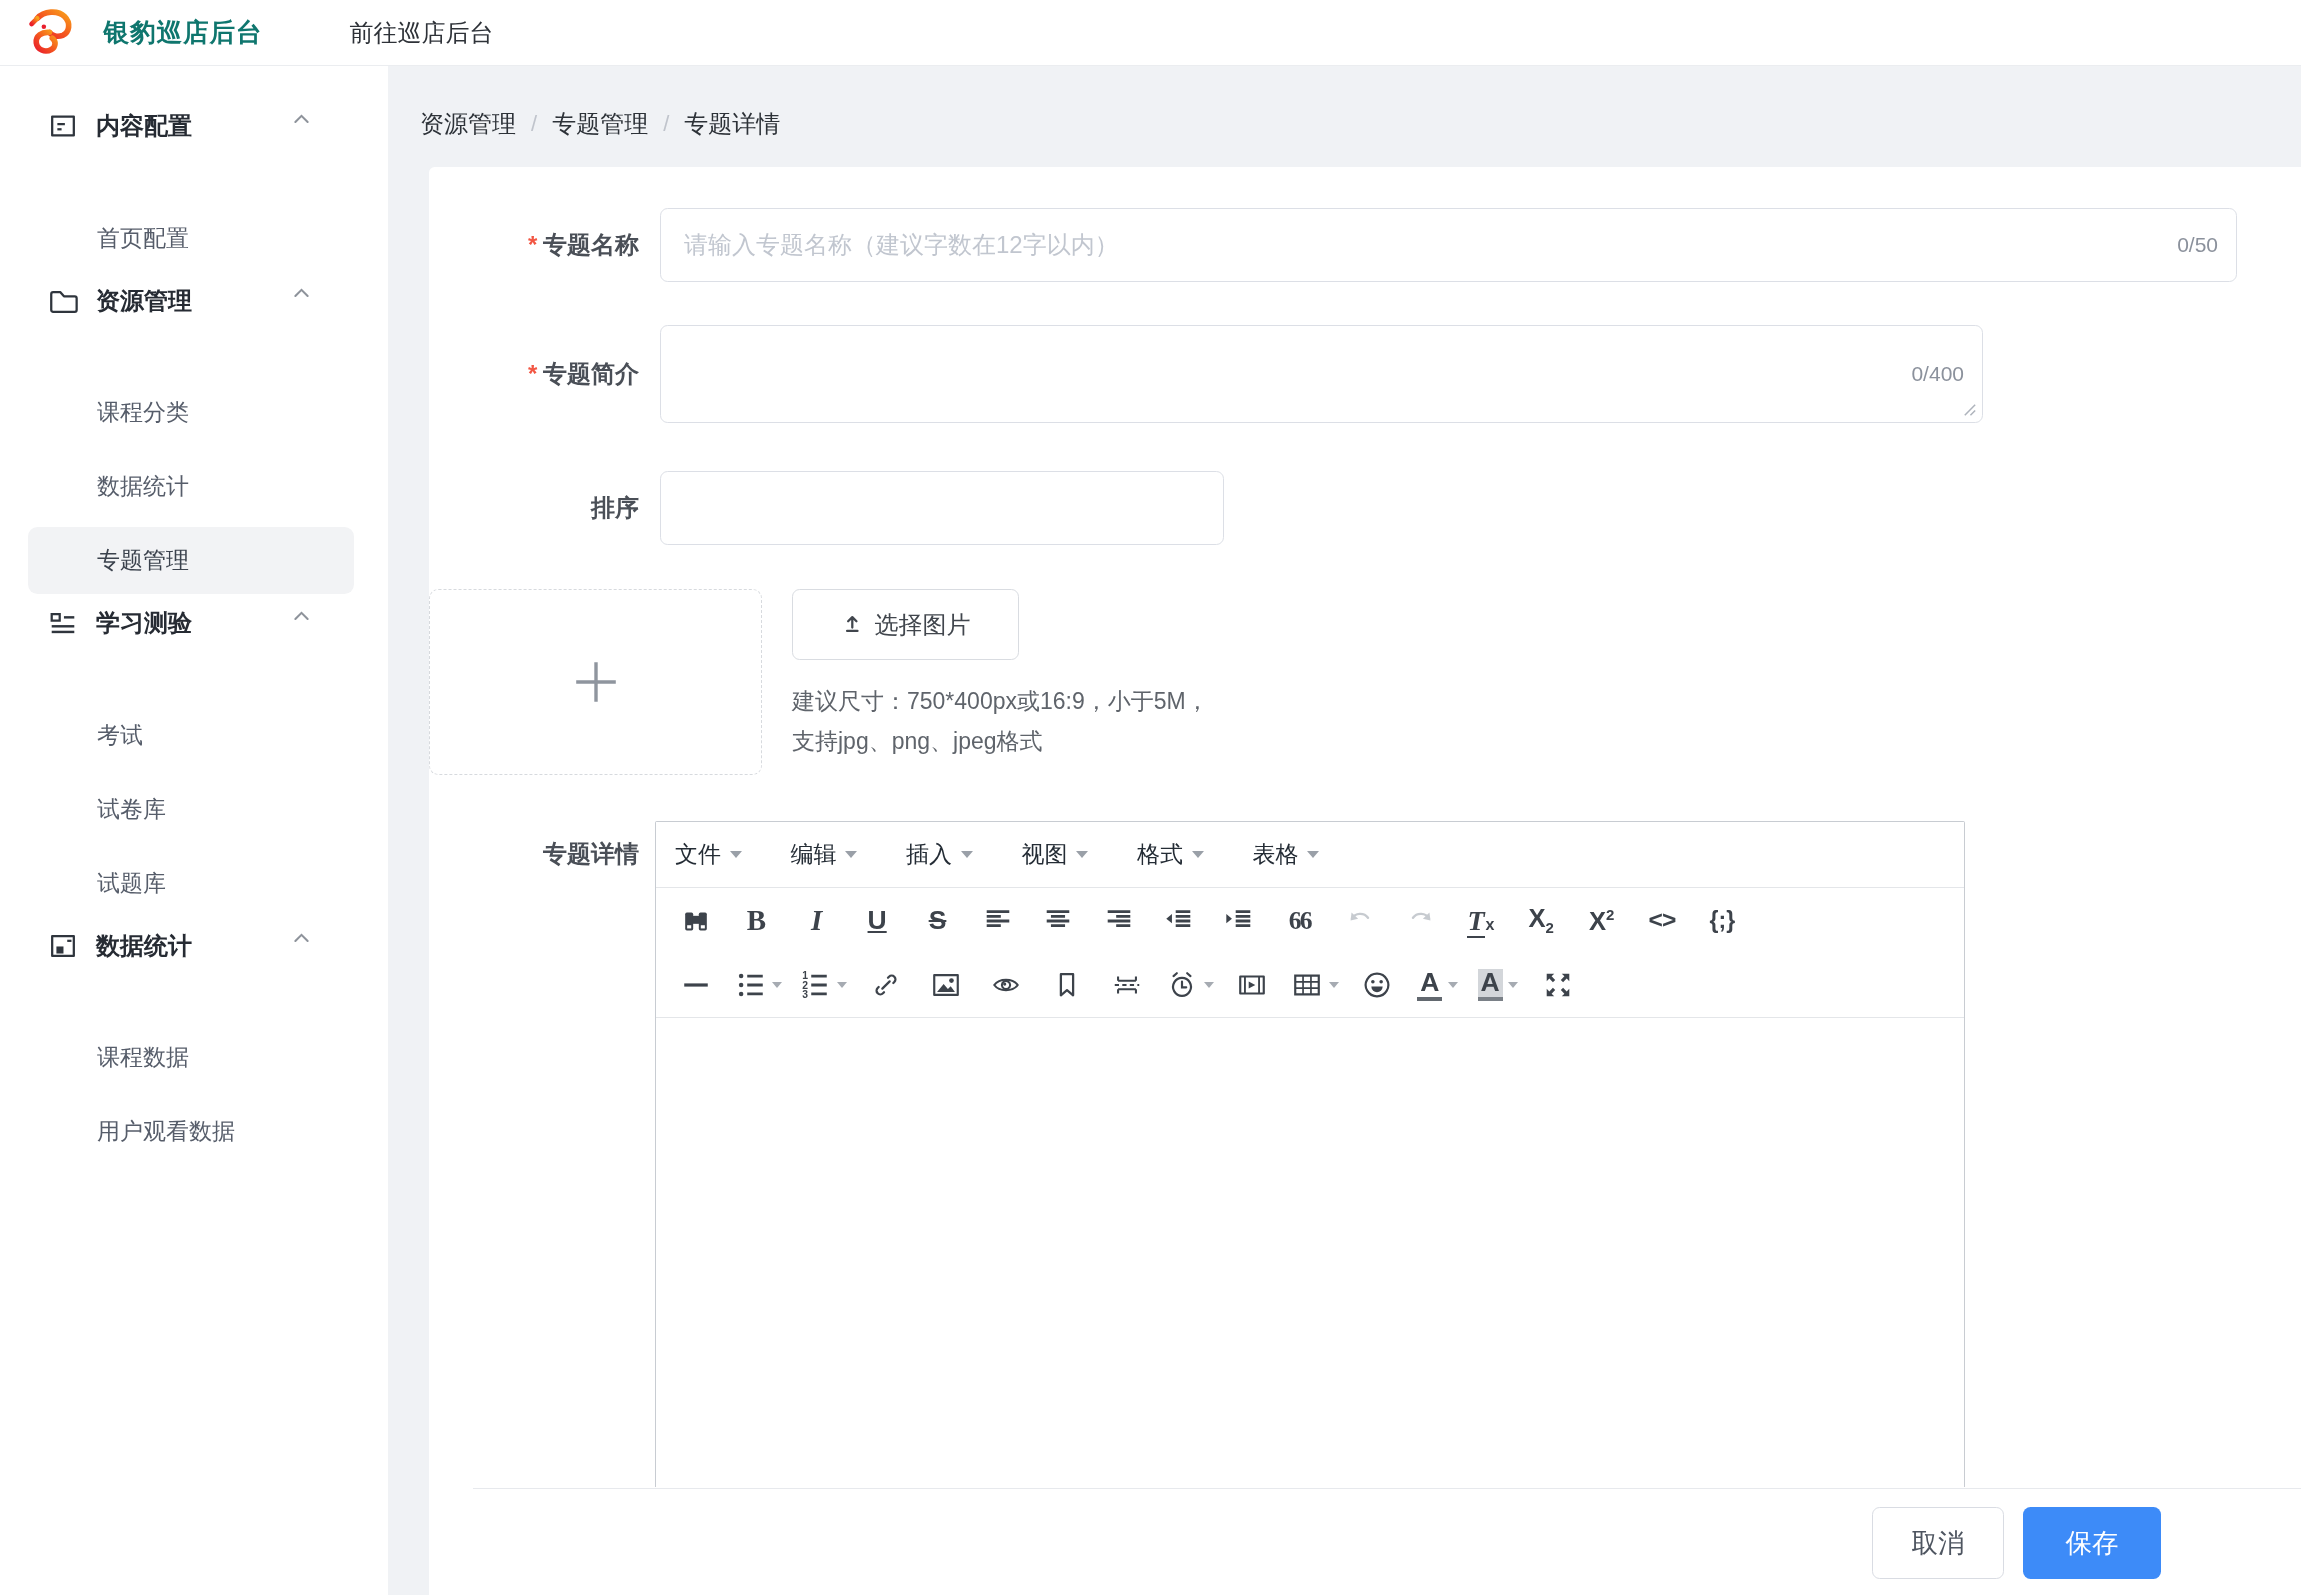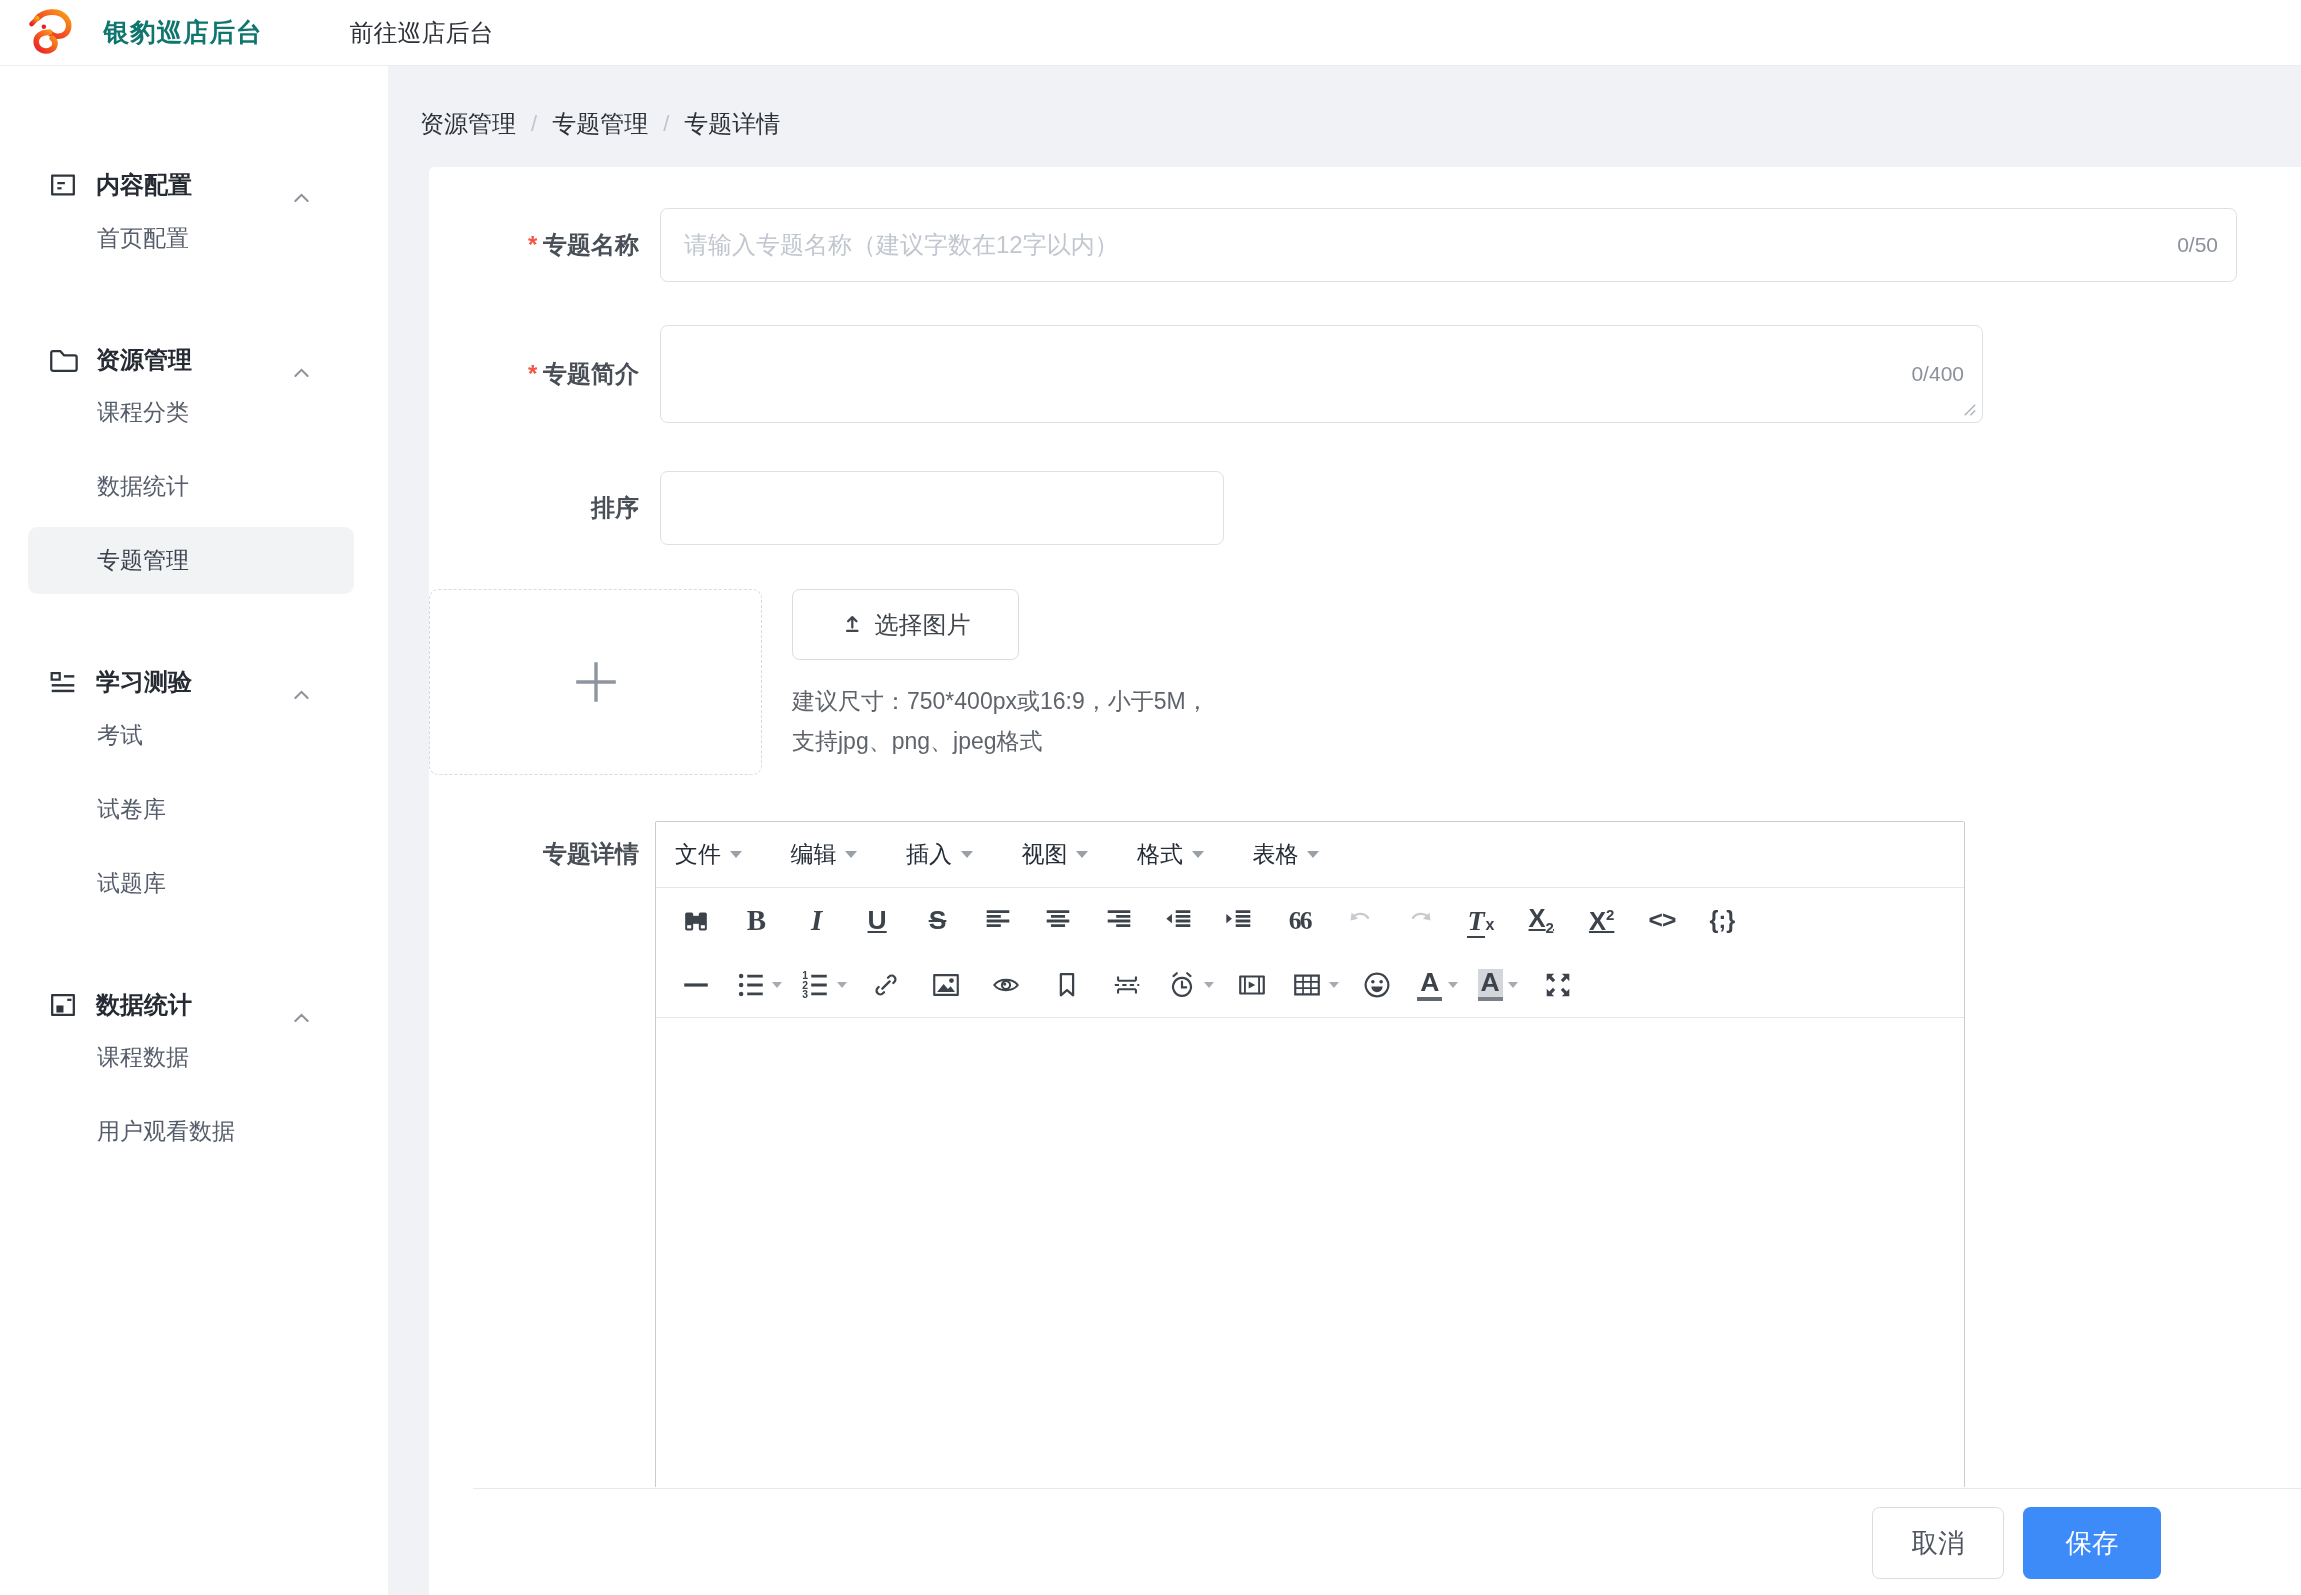--- a/index.html
+++ b/index.html
@@ -7,21 +7,21 @@
   .page{position:relative;width:2302px;height:1596px;overflow:hidden;background:#fff;}
 
   
   .header{position:absolute;left:0;top:0;right:0;height:66px;background:#fff;border-bottom:0.9px solid #ebedf0;display:flex;align-items:center;padding-left:24.6px;z-index:5;}
   .logo{width:49px;height:49px;flex:0 0 auto;}
   .app-title{margin-left:30px;font-size:25.6px;font-weight:700;color:#0f766e;letter-spacing:0.9px;}
   .nav-link{margin-left:87px;font-size:24px;color:#2e3238;cursor:pointer;}
 
   
   .sidebar{position:absolute;left:0;top:66px;bottom:0;width:388px;background:#fff;padding-top:44px;z-index:4;}
-  .side-group{height:91px;display:flex;align-items:flex-end;padding-left:47px;cursor:pointer;margin-top:9.5px;}
+  .side-group{height:91px;display:flex;align-items:flex-start;padding-left:47px;cursor:pointer;margin-top:9.5px;}
   .side-group:first-child{margin-top:0;}
   .side-icon{width:32px;height:32px;color:#2f353d;flex:0 0 auto;}
   .side-group .lbl{margin-left:17px;font-size:24px;font-weight:600;color:#262b33;}
   .side-group .chev{margin-left:auto;margin-right:78px;width:17px;height:11.4px;}
   .side-sub{height:74px;display:flex;align-items:center;padding-left:97px;font-size:23px;color:#565d6a;cursor:pointer;position:relative;}
   .side-sub.active{color:#3b424d;}
   .side-sub.active::before{content:"";position:absolute;left:28px;right:34px;top:3.8px;bottom:3.8px;background:#f2f3f5;border-radius:9.5px;z-index:-1;}
   .side-sub span{position:relative;z-index:1;}
 
   
@@ -71,21 +71,21 @@
   .tbtn .tcaret{margin-left:5.7px;width:0;height:0;border-left:5.7px solid transparent;border-right:5.7px solid transparent;border-top:6.6px solid #a6abb2;}
   .tbtn svg{display:block;}
   .g{font-size:27.4px;font-weight:700;color:inherit;line-height:1;}
   .gb{font-family:"Liberation Serif","DejaVu Serif",serif;font-size:29px;}
   .gi{font-family:"Liberation Serif","DejaVu Serif",serif;font-style:italic;font-size:29px;font-weight:600;}
   .gu{text-decoration:underline;font-weight:600;font-size:26.5px;}
   .gs{text-decoration:line-through;font-weight:600;font-size:26.5px;}
   .gq{font-family:"Liberation Serif","DejaVu Serif",serif;font-size:25.6px;letter-spacing:-1.9px;font-weight:800;}
   .gtx .t{font-family:"Liberation Serif","DejaVu Serif",serif;font-style:italic;font-size:28px;font-weight:600;border-bottom:2.8px solid currentColor;padding-bottom:0.9px;}
   .gtx .x{font-size:16px;font-weight:700;margin-left:0.9px;}
-  .gxs{font-weight:600;font-size:25.6px;text-decoration:underline;}
+  .gxs{font-weight:600;font-size:25.6px;}
   .gxs sub,.gxs sup{font-size:15px;font-weight:700;}
   .gc{font-size:24.6px;font-weight:600;letter-spacing:-0.9px;}
   .gc2{font-size:23px;font-weight:600;}
   .ga{font-size:26.5px;font-weight:700;border-bottom:4.7px solid #62686f;padding:0 2.8px 1.9px 2.8px;}
   .ga.bc{background:#d3d6da;border-bottom-color:#7a8087;}
   .editor-body{flex:1;background:#fff;}
 
   
   .footer-divider{position:absolute;left:473px;right:0;top:1488px;height:0.9px;background:#e7e9ed;z-index:6;}
   .footer{position:absolute;left:429px;right:0;top:1489px;bottom:0;background:#fff;z-index:6;}

